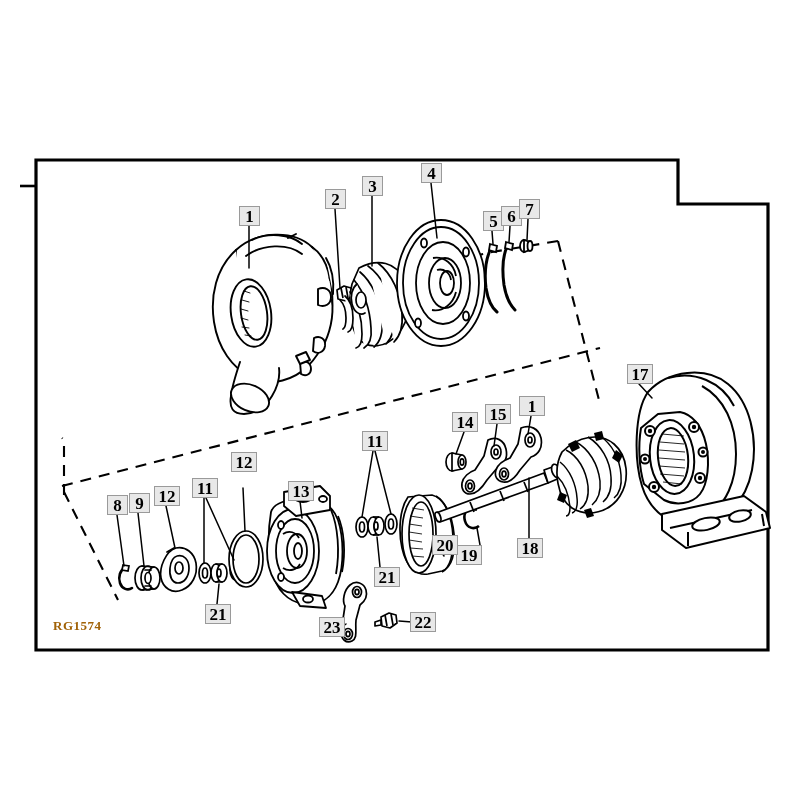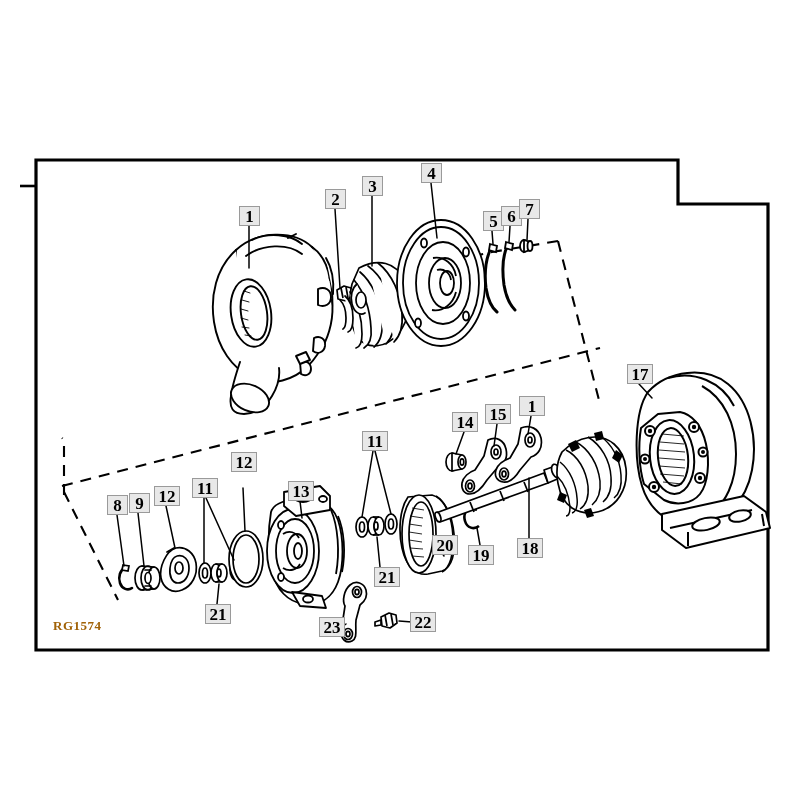--- a/index.html
+++ b/index.html
@@ -533,21 +533,21 @@
     <div class="callout" style="left:129px; top:493px;">9</div>
     <div class="callout wide" style="left:154px; top:486px;">12</div>
     <div class="callout wide" style="left:192px; top:478px;">11</div>
     <div class="callout wide" style="left:231px; top:452px;">12</div>
     <div class="callout wide" style="left:288px; top:481px;">13</div>
     <div class="callout wide" style="left:452px; top:412px;">14</div>
     <div class="callout wide" style="left:485px; top:404px;">15</div>
     <div class="callout wide" style="left:519px; top:396px;">1</div>
     <div class="callout wide" style="left:627px; top:364px;">17</div>
     <div class="callout wide" style="left:517px; top:538px;">18</div>
-    <div class="callout wide" style="left:468px; top:545px;">19</div>
+    <div class="callout wide" style="left:456px; top:545px;">19</div>
     <div class="callout wide" style="left:432px; top:535px;">20</div>
     <div class="callout wide" style="left:205px; top:604px;">21</div>
     <div class="callout wide" style="left:374px; top:567px;">21</div>
     <div class="callout wide" style="left:410px; top:612px;text-align:center;">22</div>
     <div class="callout wide" style="left:319px; top:617px;">23</div>
     <div class="callout wide" style="left:362px; top:431px;">11</div>
 
     <div id="drawing-number">RG1574</div>
 
 

